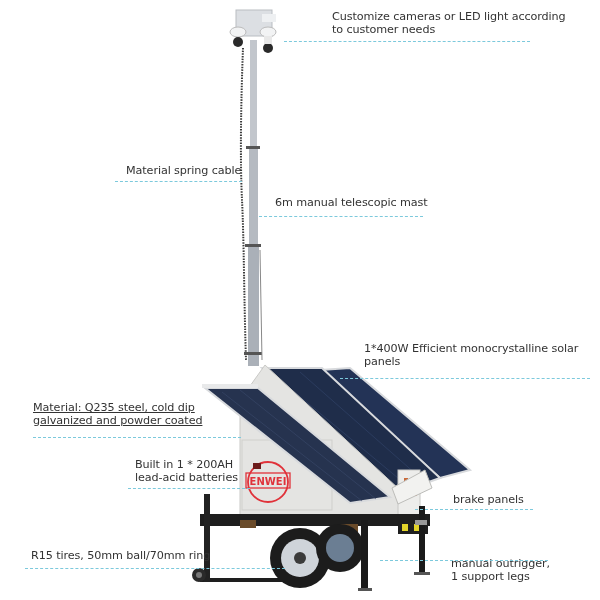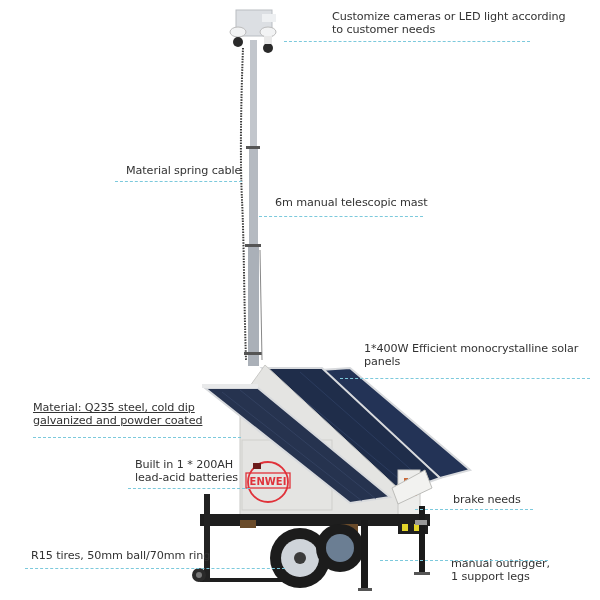--- a/index.html
+++ b/index.html
@@ -147,21 +147,21 @@
   <div class="leader" style="left:340px; top:378px; width:250px;"></div>
 
   <div class="label" style="left:33px; top:401px;text-decoration:underline;">Material: Q235 steel, cold dip
 galvanized and powder coated</div>
   <div class="leader" style="left:33px; top:437px; width:208px;"></div>
 
   <div class="label" style="left:135px; top:458px;">Built in 1 * 200AH
 lead-acid batteries</div>
   <div class="leader" style="left:128px; top:488px; width:122px;"></div>
 
-  <div class="label" style="left:453px; top:493px;">brake needs</div>
+  <div class="label" style="left:453px; top:493px;">brake panels</div>
   <div class="leader" style="left:415px; top:509px; width:118px;"></div>
 
   <div class="label" style="left:31px; top:549px;text-align:right;">R15 tires, 50mm ball/70mm ring</div>
   <div class="leader" style="left:25px; top:568px; width:260px;"></div>
 
   <div class="label" style="left:451px; top:557px;">manual outrigger,
 1 support legs</div>
   <div class="leader" style="left:380px; top:560px; width:168px;"></div>
 
 </div>

